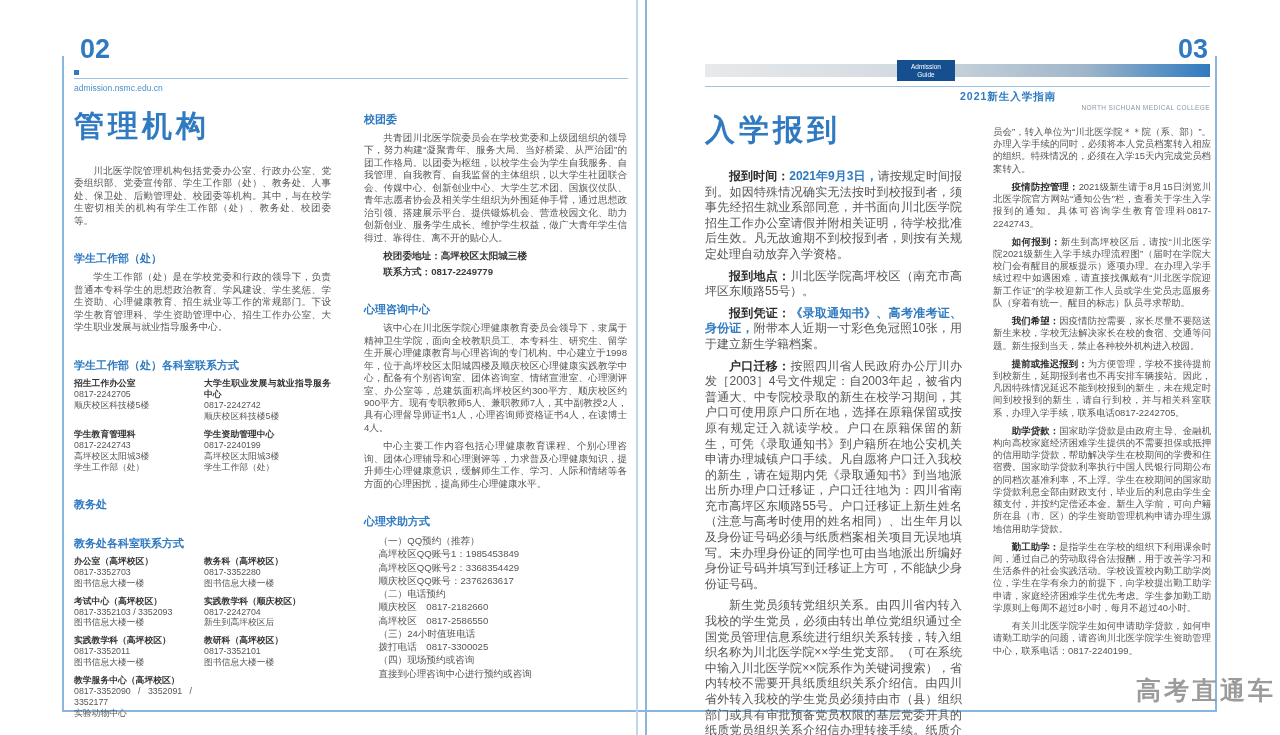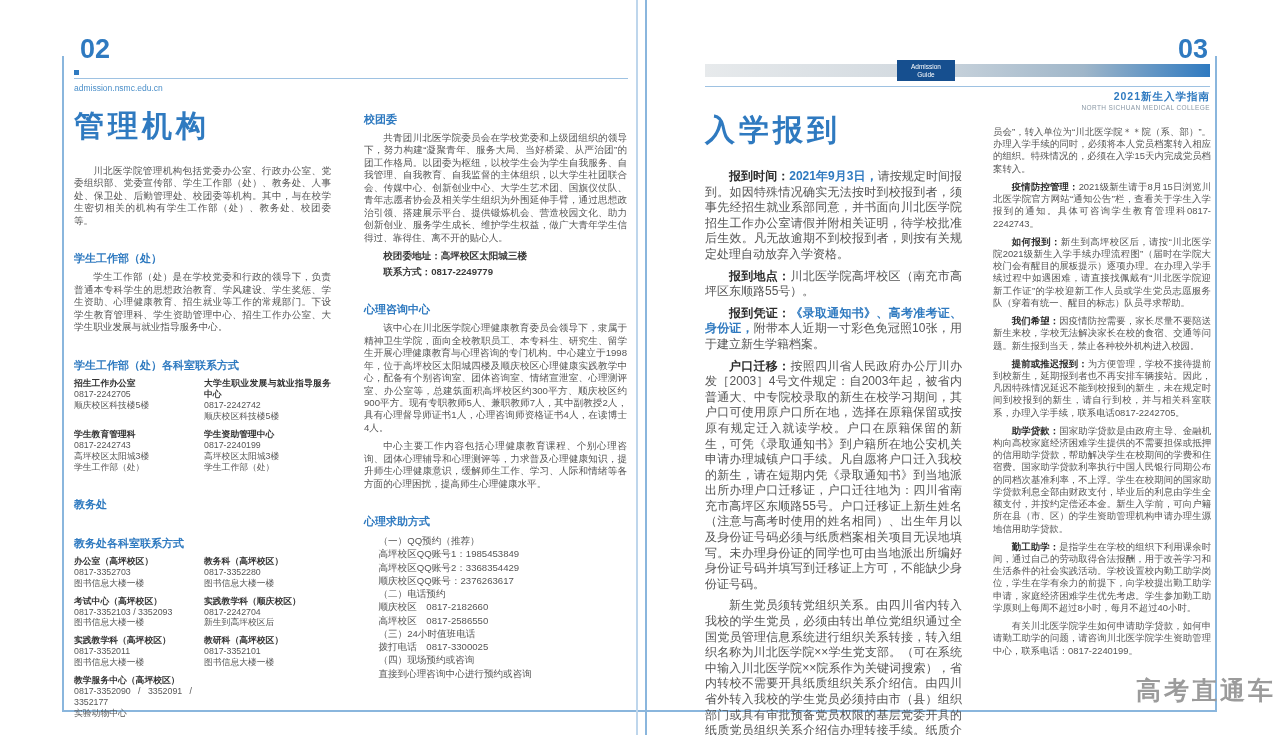--- a/index.html
+++ b/index.html
@@ -22,21 +22,21 @@
   #lp-url { position:absolute; left:74px; top:83px; font-size:8.5px; color:#4b8fc9; }
 
   
   #rp-num { position:absolute; right:72px; top:34px; font-size:27px; font-weight:bold; color:#2f7ac0; }
   #rp-bar { position:absolute; left:705px; top:64px; width:505px; height:13px;
             background:linear-gradient(90deg,#e7eaec 0%,#d3dae0 40%,#9fb6c9 75%,#2f7ac0 100%); }
   #rp-badge { position:absolute; left:897px; top:60px; width:58px; height:21px; background:#164f8f;
               color:#fff; display:flex; flex-direction:column; align-items:center; justify-content:center;
               font-size:6.5px; line-height:1.2; }
   #rp-rule { position:absolute; left:705px; top:86px; width:505px; height:1px; background:#9ec2e2; }
-  #rp-title { position:absolute; left:960px; top:90px; width:250px; text-align:right;
+  #rp-title { position:absolute; left:960px; top:90px; width:250px; 
               font-size:10.5px; font-weight:bold; color:#2f7ac0; letter-spacing:1px; }
   #rp-sub { position:absolute; left:960px; top:104px; width:250px; text-align:right;
             font-size:6.5px; color:#8a98a5; letter-spacing:0.4px; }
 
   
   .col { position:absolute; text-align:justify; }
   #l-col1 { left:74px;  top:106px; width:257px; }
   #l-col2 { left:364px; top:112px; width:263px; }
   #r-col1 { left:705px; top:110px; width:257px; }
   #r-col2 { left:993px; top:126px; width:218px; font-size:9.4px; }

